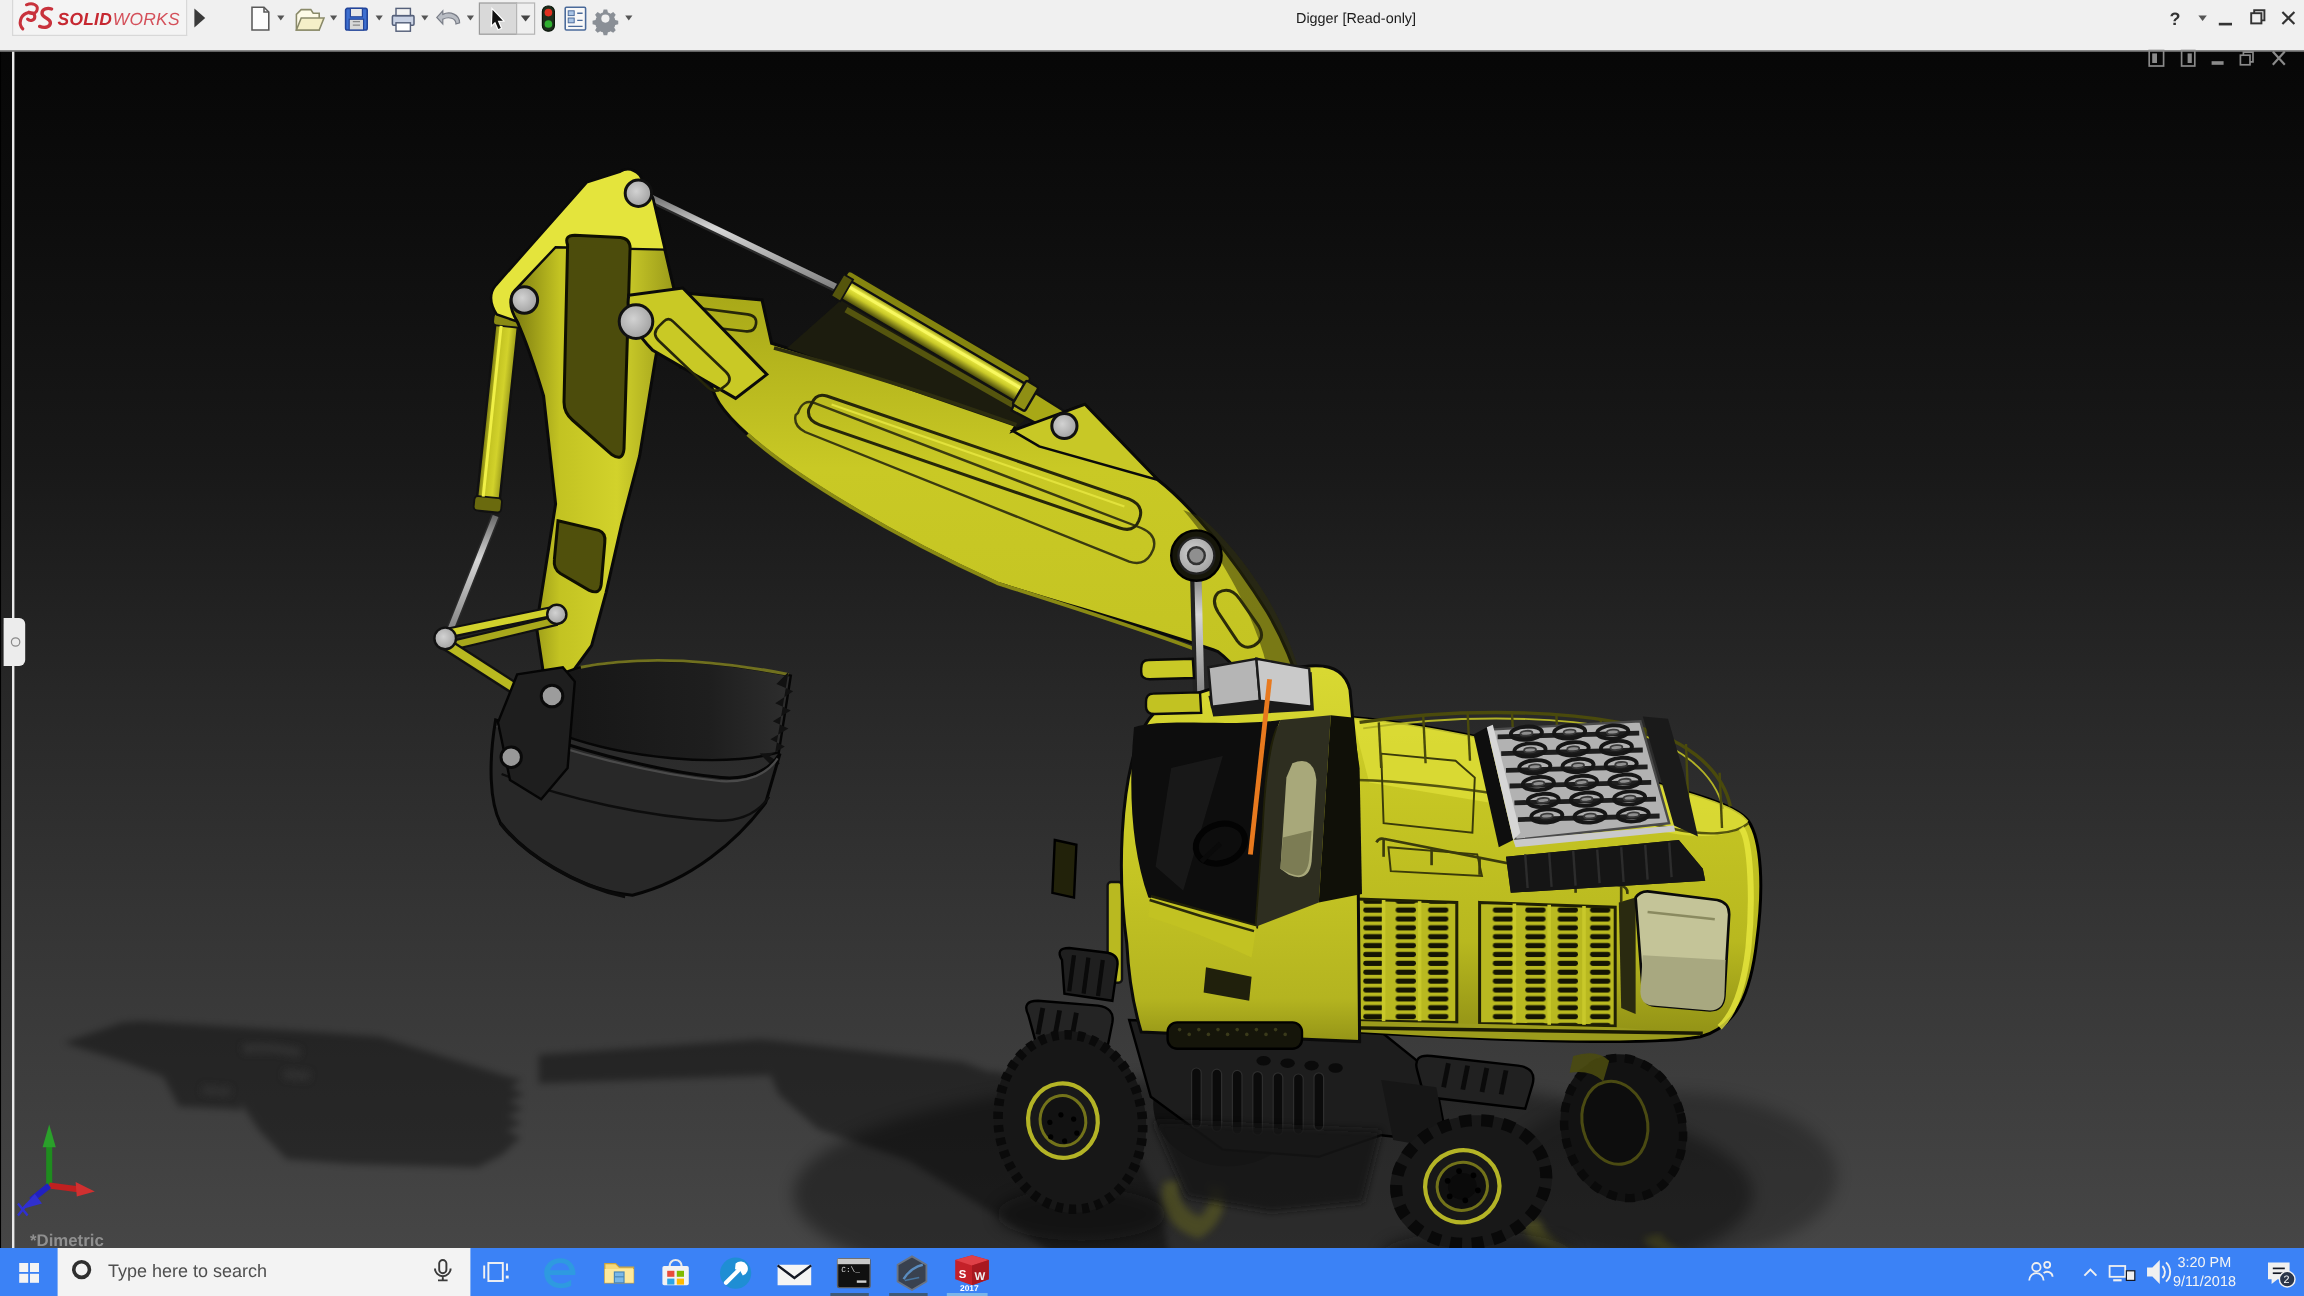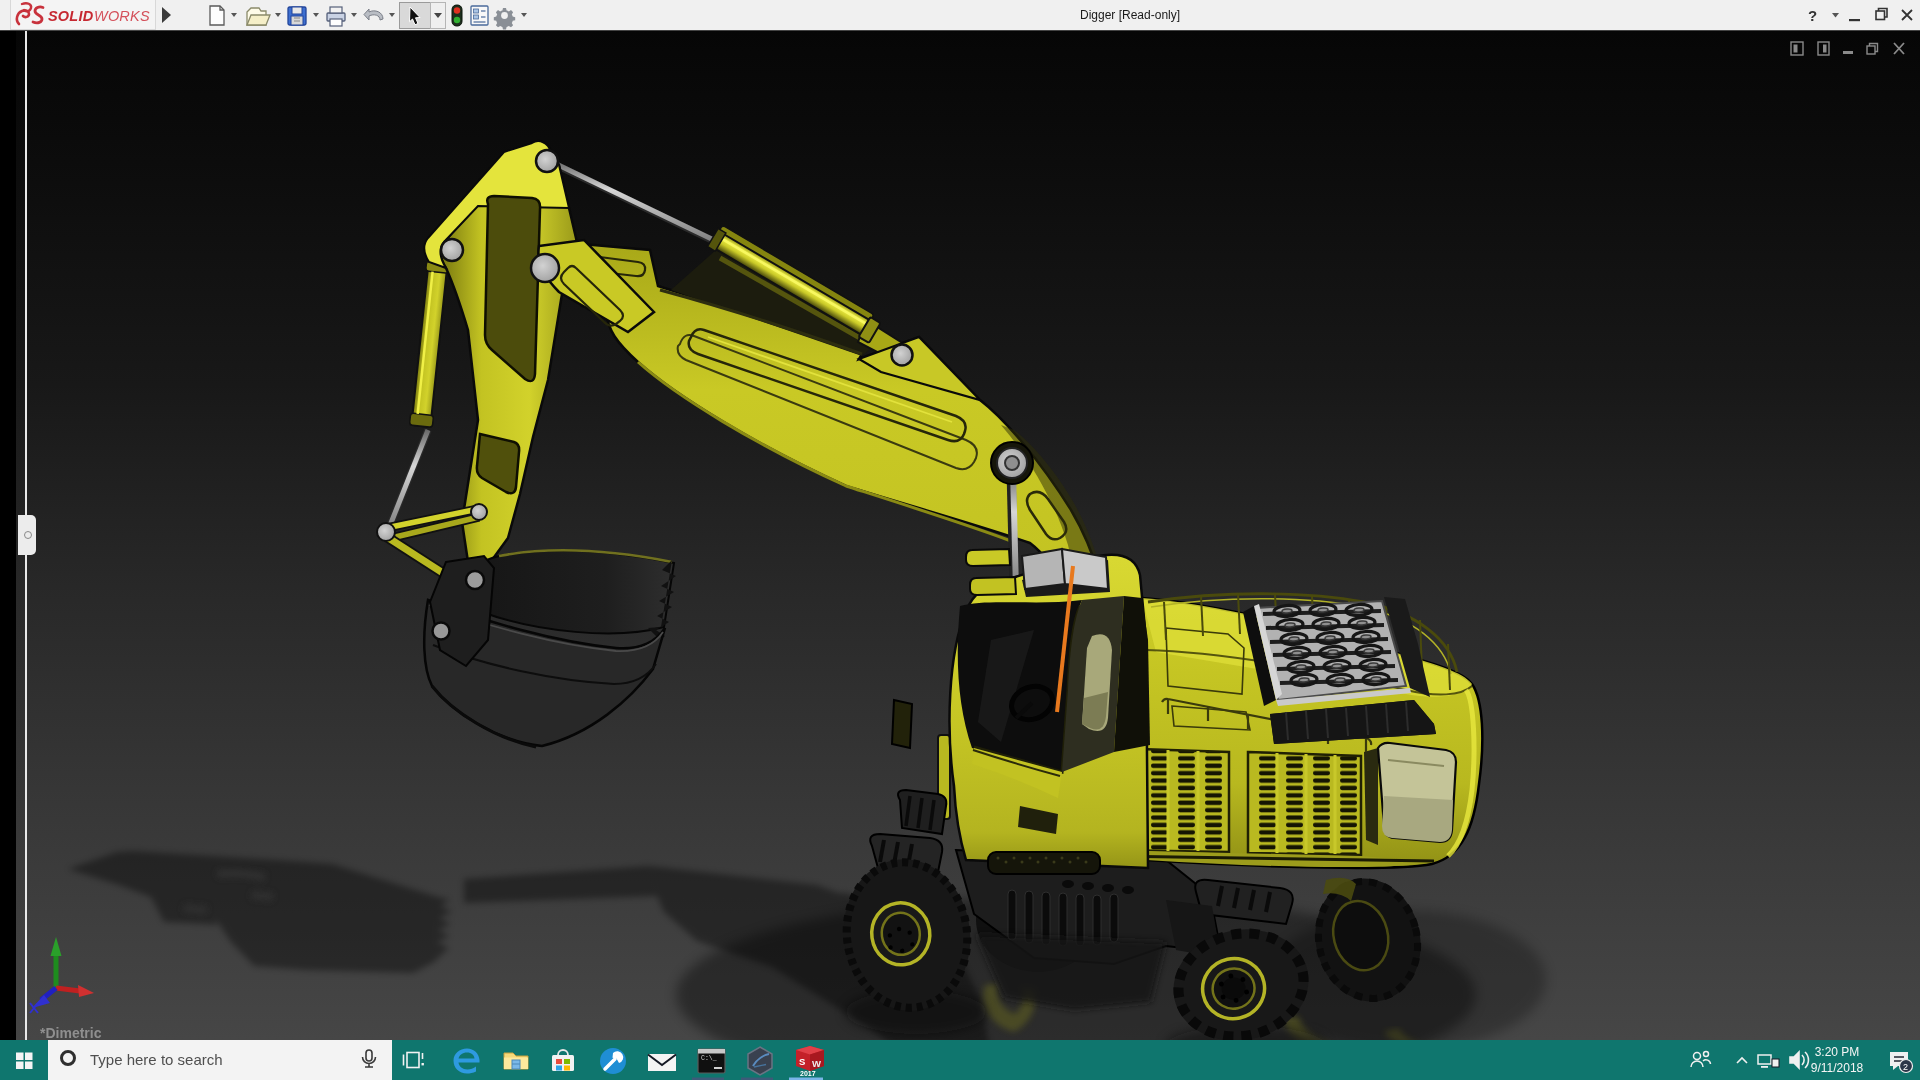--- a/index.html
+++ b/index.html
@@ -1,37 +1,37 @@
 <!DOCTYPE html>
 <html><head>
 <meta charset="utf-8">
 <style>
   * { margin:0; padding:0; box-sizing:border-box; }
   html,body { width:1920px; height:1080px; overflow:hidden; background:#000;
     font-family:"Liberation Sans", sans-serif; }
-  .titlebar { position:absolute; top:0; left:0; width:1920px; height:31px;
+  .titlebar { position:absolute; top:0; left:0; width:1920px; height:43px;
     background:#f0f0f0; border-bottom:1px solid #444; }
   .logo { position:absolute; left:10px; top:0; width:146px; height:30px;
     background:#f4f4f4; border:1px solid #d8d8d8; border-top:none; }
   .flyout { position:absolute; left:158px; top:4px; width:16px; height:22px; }
   .tbicons { position:absolute; left:200px; top:0; height:31px; }
   .title { position:absolute; top:8px; left:1080px; width:170px; text-align:left;
     font-size:12px; color:#1a1a1a; }
   .winctl { position:absolute; top:0; right:0; height:31px; }
-  .viewport { position:absolute; top:31px; left:16px; width:1652px; height:1009px;
+  .viewport { position:absolute; top:31px; left:1px; width:1652px; height:1009px;
     background:linear-gradient(#060606, #0c0c0c 12%, #161616 30%, #242424 50%, #333333 70%, #404040 85%, #4a4a4a 100%); }
   .vpsvg { position:absolute; top:0; left:0; }
   .leftline { position:absolute; top:0; left:9px; width:2px; height:1009px; background:#e9e9e9; }
   .lefttab { position:absolute; top:484px; left:2px; width:18px; height:40px; background:#ececec;
     border-radius:0 5px 5px 0; }
   .lefttab:after { content:""; position:absolute; left:6px; top:16px; width:6px; height:6px;
     border-radius:50%; border:1px solid #8a8a8a; }
   .dimetric { position:absolute; left:24px; top:994px; font-size:14px; font-weight:bold; color:#8f8f8f; }
   .vpctl { position:absolute; top:41px; right:5px; }
-  .taskbar { position:absolute; top:1040px; left:0; width:1920px; height:40px; background:#0f766e; }
+  .taskbar { position:absolute; top:1040px; left:0; width:1920px; height:40px; background:#3b82f6; }
   .search { position:absolute; left:48px; top:0; width:344px; height:40px; background:#f3f3f3; }
   .search .ring { position:absolute; left:12px; top:10px; width:16px; height:16px;
     border:3px solid #2f2f2f; border-radius:50%; }
   .search .stext { position:absolute; left:44px; top:11px; font-size:15px; color:#4f4f4f; }
   .clock { position:absolute; right:44px; top:4px; width:78px; text-align:center; font-size:12px;
     color:#f5f5f5; line-height:16px; }
 </style>
 </head>
 <body>
 

